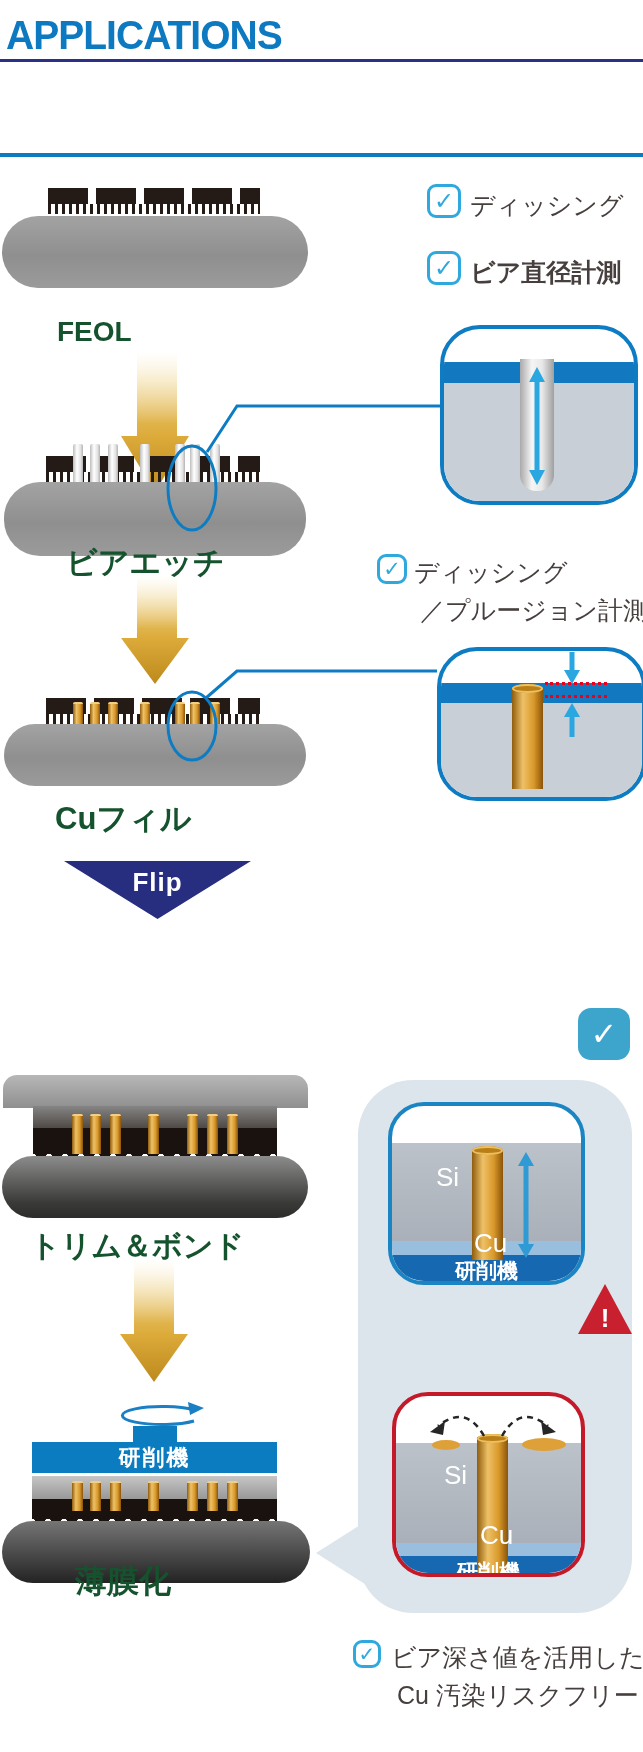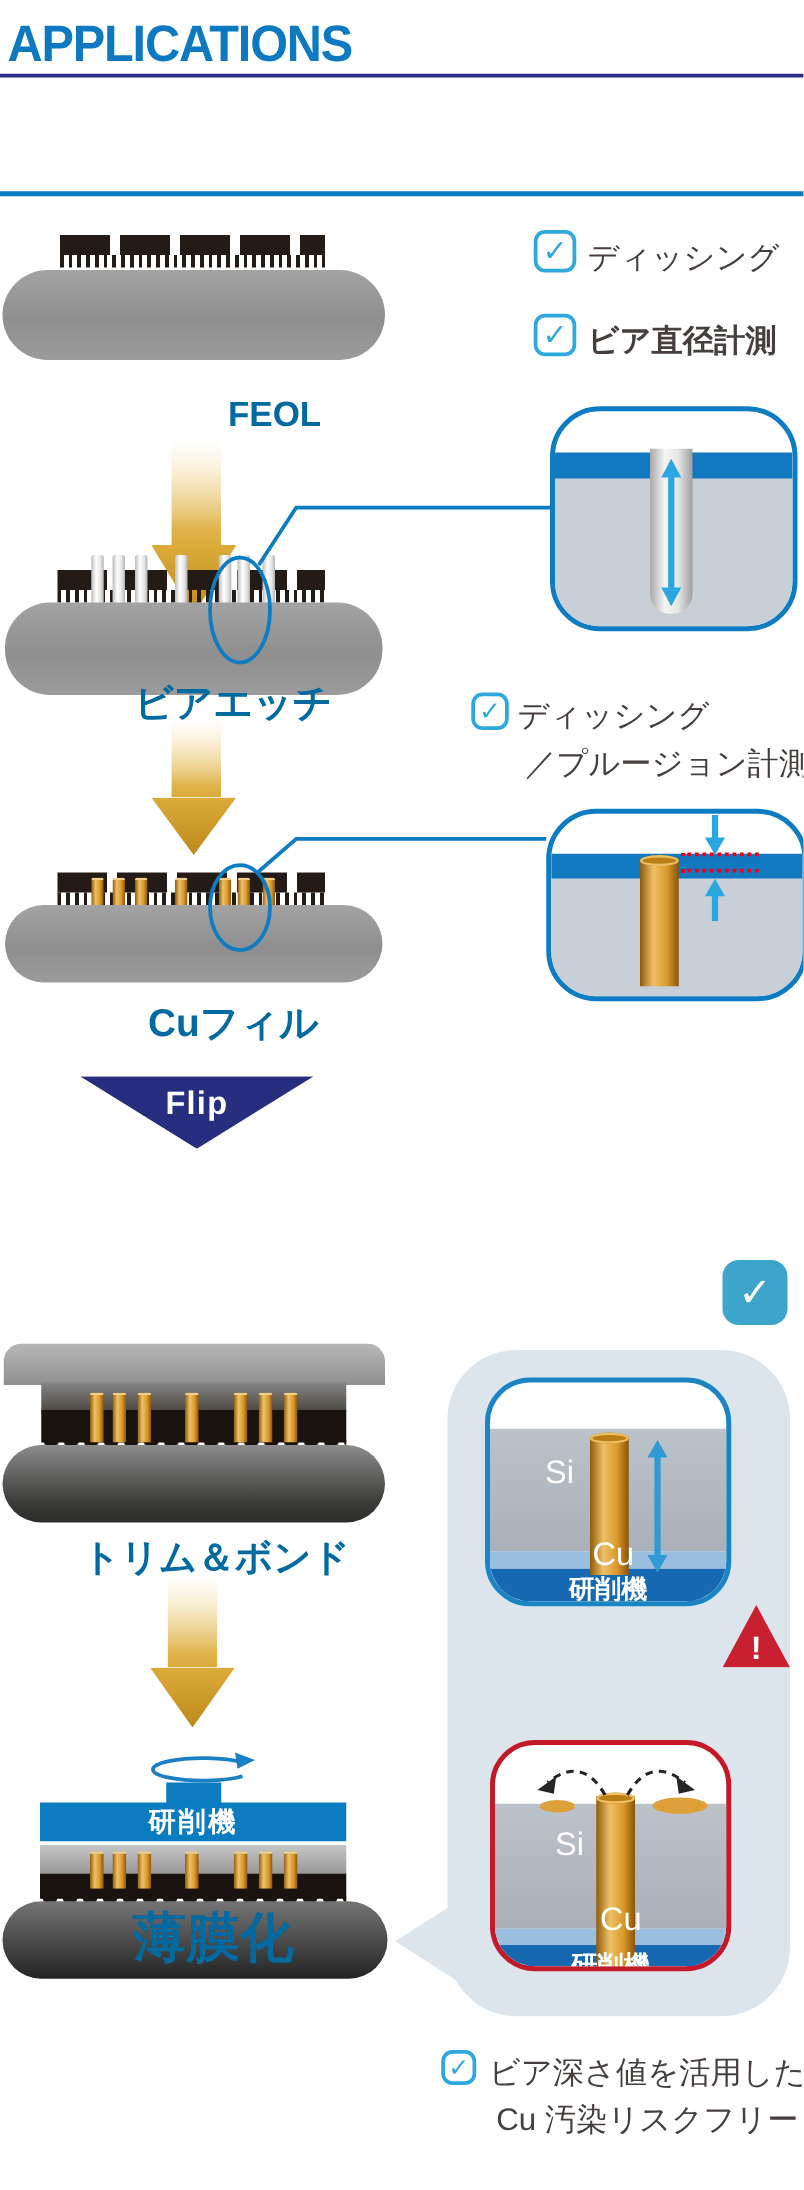--- a/index.html
+++ b/index.html
@@ -28,21 +28,21 @@
     background-size:16px 10px;background-repeat:repeat-x;}
   .pillar-white{background:linear-gradient(90deg,#bdbdbd,#ffffff 40%,#e3e3e3 75%,#b3b3b3);border-radius:2px 2px 0 0;}
   .pillar-cu{background:linear-gradient(90deg,#8f5c0c,#eec168 35%,#d9992a 70%,#8a540a);
     border-top:2px solid #f2cf85;border-radius:2px 2px 0 0;box-sizing:border-box;}
   .cyl{background:linear-gradient(90deg,#8f5c0c,#eec168 35%,#d9992a 70%,#8a540a);}
   .cyl-cap{border-radius:50%;background:#b97f16;box-shadow:inset 0 0 0 2px #edbf62;}
   .gold-shaft{background:linear-gradient(180deg,#f6e2a8,#dcab3a);
     -webkit-mask-image:linear-gradient(180deg,rgba(0,0,0,0) 0%,rgba(0,0,0,.45) 38%,#000 85%);
     mask-image:linear-gradient(180deg,rgba(0,0,0,0) 0%,rgba(0,0,0,.45) 38%,#000 85%);}
   .gold-head{clip-path:polygon(0 0,100% 0,50% 100%);background:linear-gradient(180deg,#dcab3a,#bd891c);}
-  .jp-label{font-weight:800;color:#0369a1;text-align:right;white-space:nowrap;}
+  .jp-label{font-weight:800;color:#14532d;text-align:left;white-space:nowrap;}
   .check-text{font-size:25px;font-weight:500;color:#463f3d;white-space:nowrap;}
   .checkbox{border:3px solid #2fa9dd;border-radius:9px;background:#fff;color:#2fa9dd;
     font-weight:800;display:flex;align-items:center;justify-content:center;box-sizing:border-box;}
   
   .callout{background:#fff;border:4px solid #0e7cc2;border-radius:40px;overflow:hidden;}
   .co-blue{position:absolute;left:0;right:0;background:#1278bf;}
   .co-gray{position:absolute;left:0;right:0;bottom:0;background:#c8cfd6;}
   .via-hole{position:absolute;background:linear-gradient(90deg,#a9a9a9,#f5f5f5 35%,#e8e8e8 65%,#9f9f9f);
     border-radius:0 0 16px 16px;}
   .red-dots{position:absolute;border-top:3px dotted #e8001c;}
@@ -233,19 +233,19 @@
   <div class="abs band" style="left:32px;top:1499px;width:245px;height:20px;"></div>
   <div class="abs bumps" style="left:32px;top:1517px;width:245px;height:9px;"></div>
   <div class="abs pillar-cu" style="left:72px;top:1481px;width:11px;height:30px;z-index:2;"></div>
   <div class="abs pillar-cu" style="left:90px;top:1481px;width:11px;height:30px;z-index:2;"></div>
   <div class="abs pillar-cu" style="left:110px;top:1481px;width:11px;height:30px;z-index:2;"></div>
   <div class="abs pillar-cu" style="left:148px;top:1481px;width:11px;height:30px;z-index:2;"></div>
   <div class="abs pillar-cu" style="left:187px;top:1481px;width:11px;height:30px;z-index:2;"></div>
   <div class="abs pillar-cu" style="left:207px;top:1481px;width:11px;height:30px;z-index:2;"></div>
   <div class="abs pillar-cu" style="left:227px;top:1481px;width:11px;height:30px;z-index:2;"></div>
   <div class="abs wafer-dark" style="left:2px;top:1521px;width:308px;height:62px;background:linear-gradient(180deg,#757575,#232323);"></div>
-  <div class="abs jp-label" style="left:75px;top:1522px;width:160px;font-size:43px;">薄膜化</div>
+  <div class="abs jp-label" style="left:75px;top:1560px;width:160px;font-size:32px;">薄膜化</div>
 
   <div class="abs checkbox" style="left:353px;top:1640px;width:28px;height:28px;font-size:20px;">✓</div>
   <div class="abs check-text" style="left:397px;top:1679px;">Cu 汚染リスクフリー</div>
   <div class="abs check-text" style="left:391px;top:1641px;">ビア深さ値を活用した</div>
 
 </div>
 
 </body></html>

